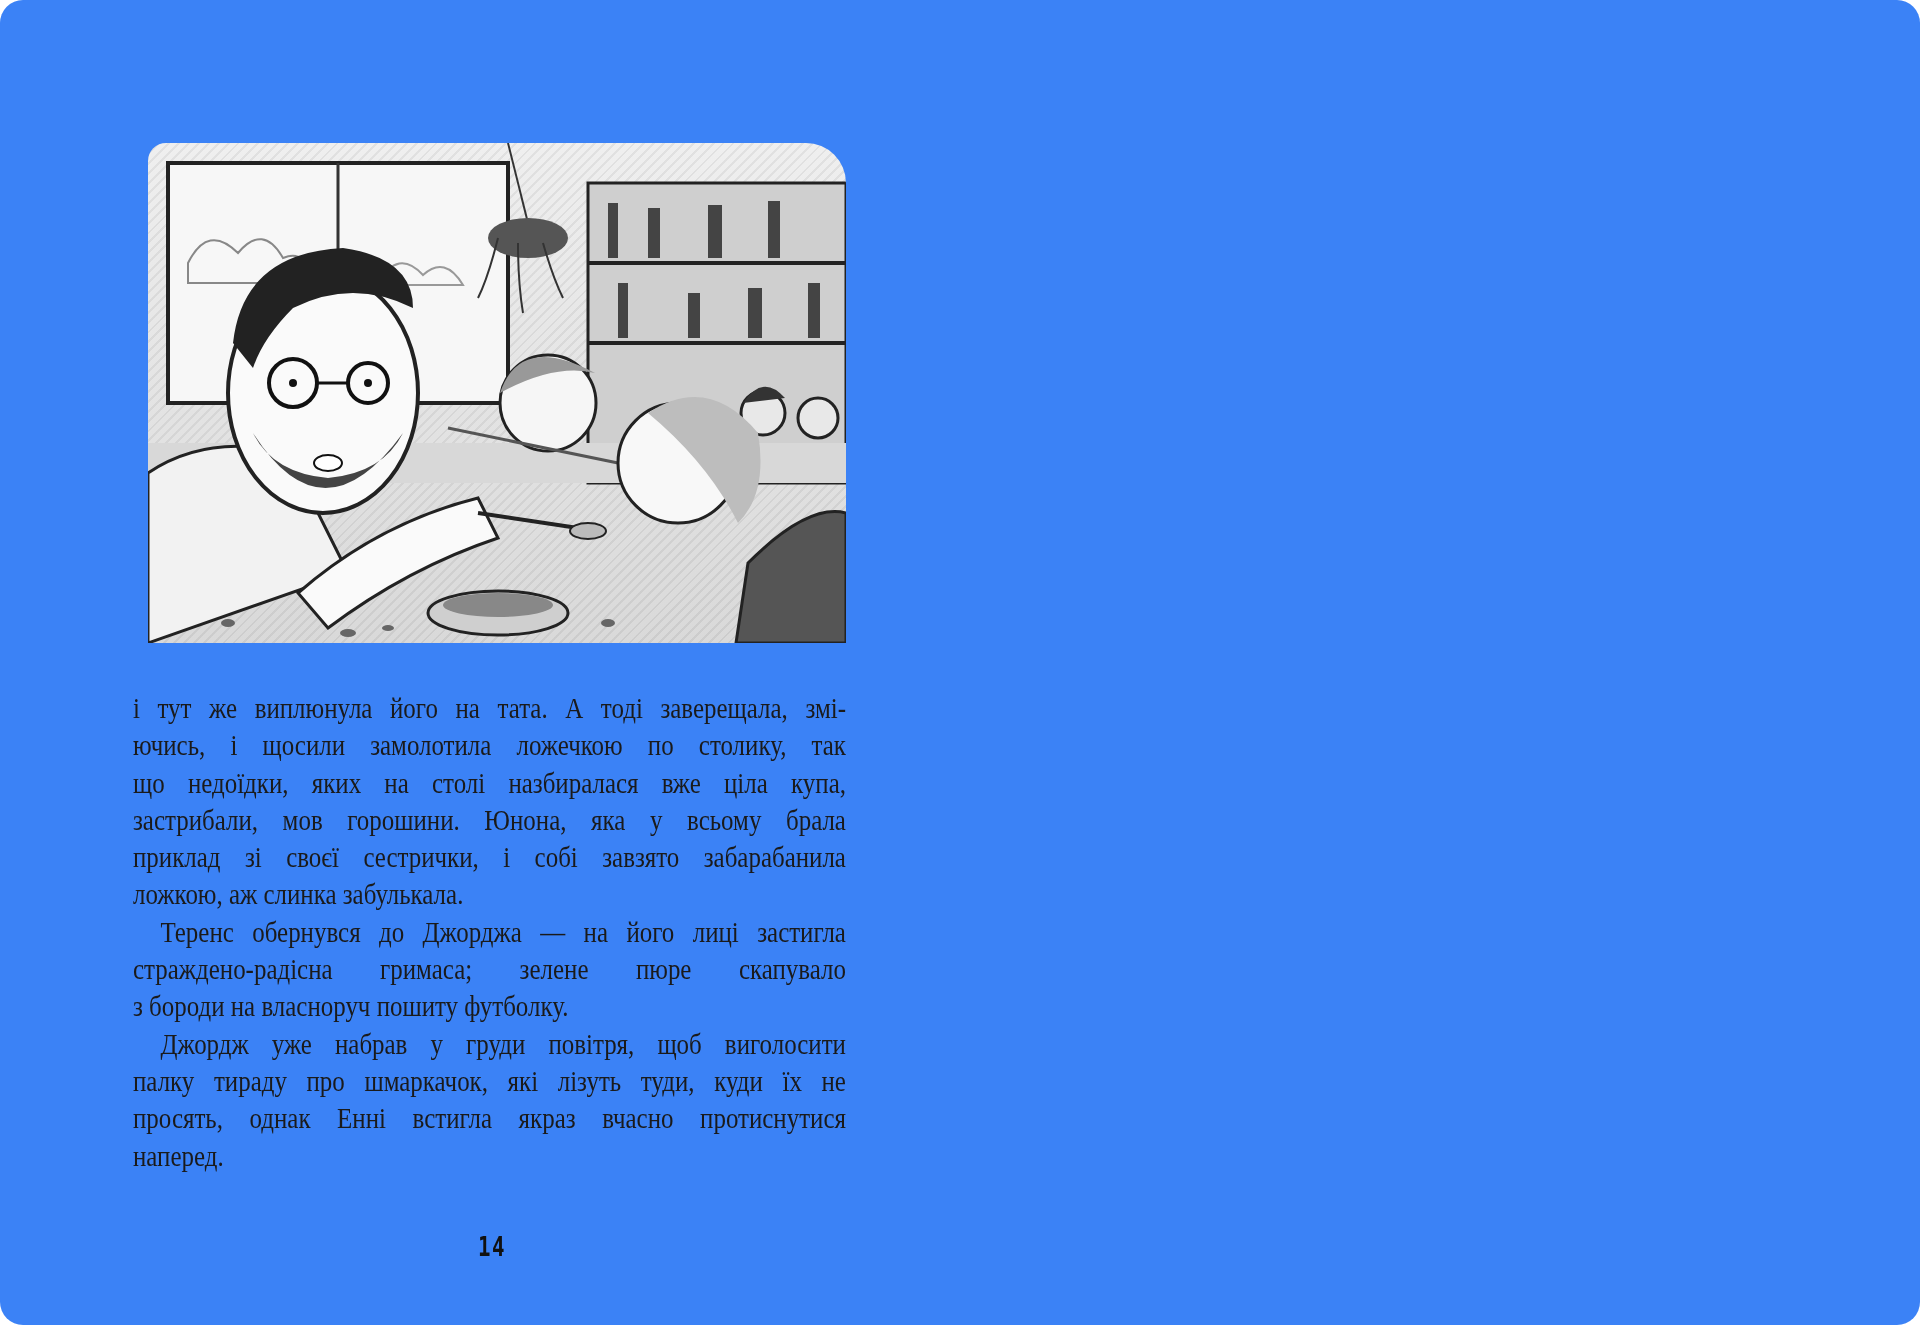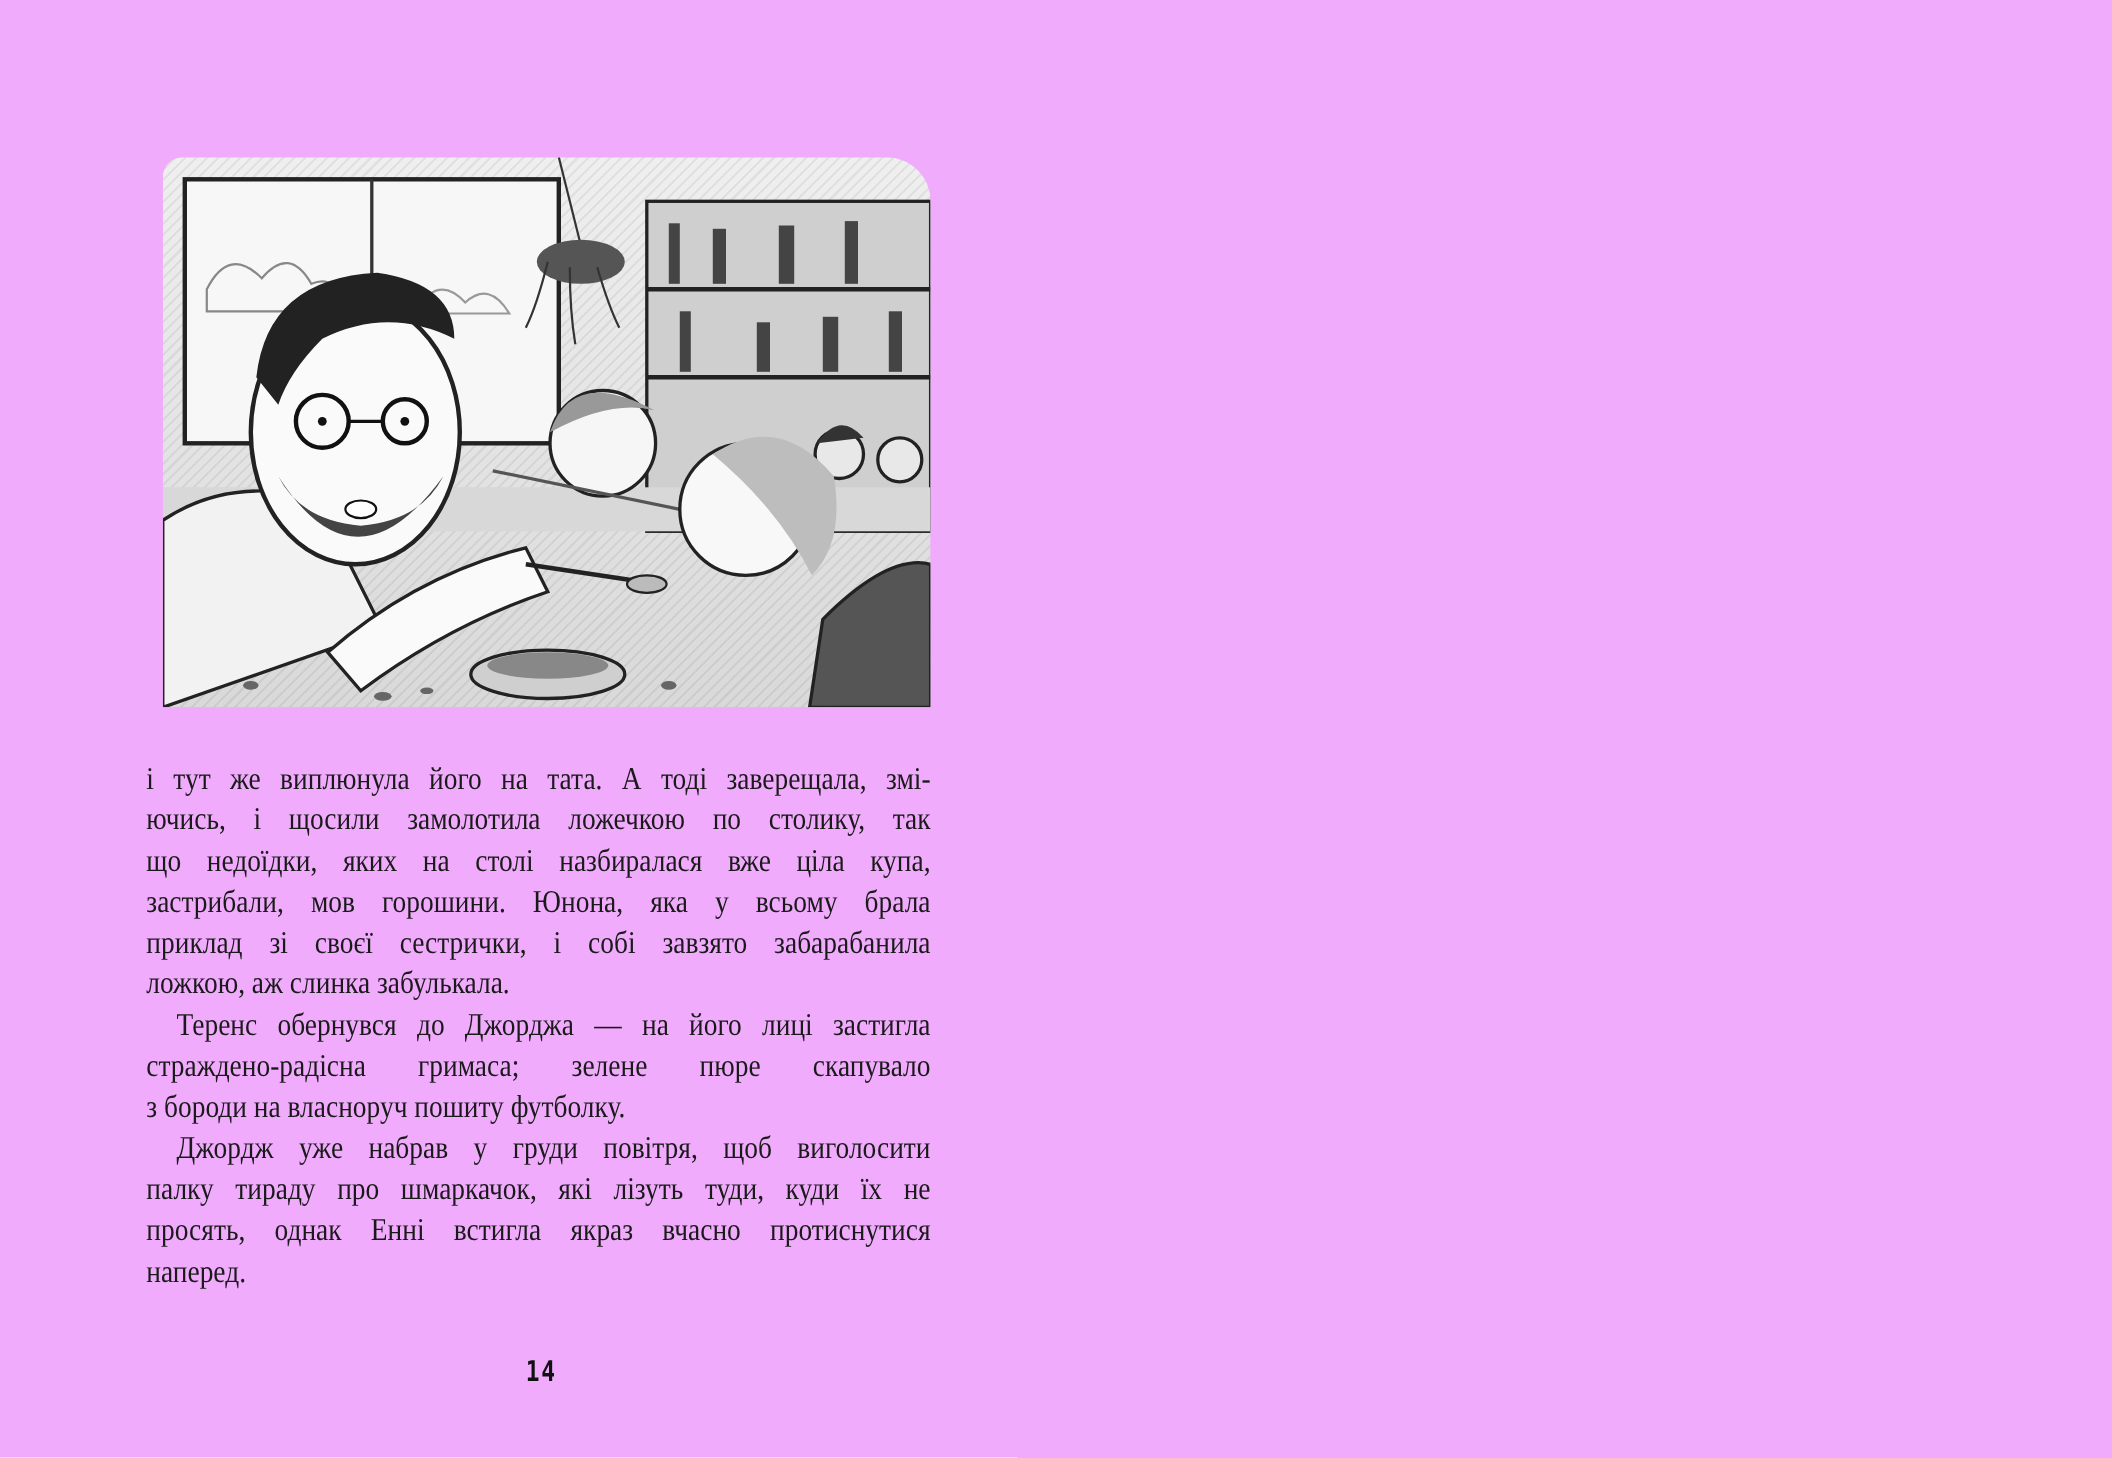--- a/index.html
+++ b/index.html
@@ -1,17 +1,17 @@
 <!DOCTYPE html>
 <html><head>
 <meta charset="utf-8">
 <style>
   html, body { margin: 0; padding: 0; background: #ffffff; }
   body { width: 1920px; height: 1325px; position: relative; overflow: hidden; font-family: "Liberation Serif", "DejaVu Serif", serif; color: #1a1a1a; }
-  .spread { position: absolute; inset: 0; background: #f0abfc; }
+  .spread { position: absolute; inset: 0; background: #3b82f6; border-radius: 23px; }
   .page { position: absolute; top: 0; height: 1325px; }
   .page-left { left: 0; width: 960px; }
   .page-right { left: 960px; width: 960px; }
 
   .illustration {
     position: absolute; left: 148px; top: 143px; width: 698px; height: 500px;
     border-top-right-radius: 40px; border-top-left-radius: 18px;
     overflow: hidden;
     background:
       repeating-linear-gradient(135deg, rgba(0,0,0,0.06) 0 2px, transparent 2px 7px),

